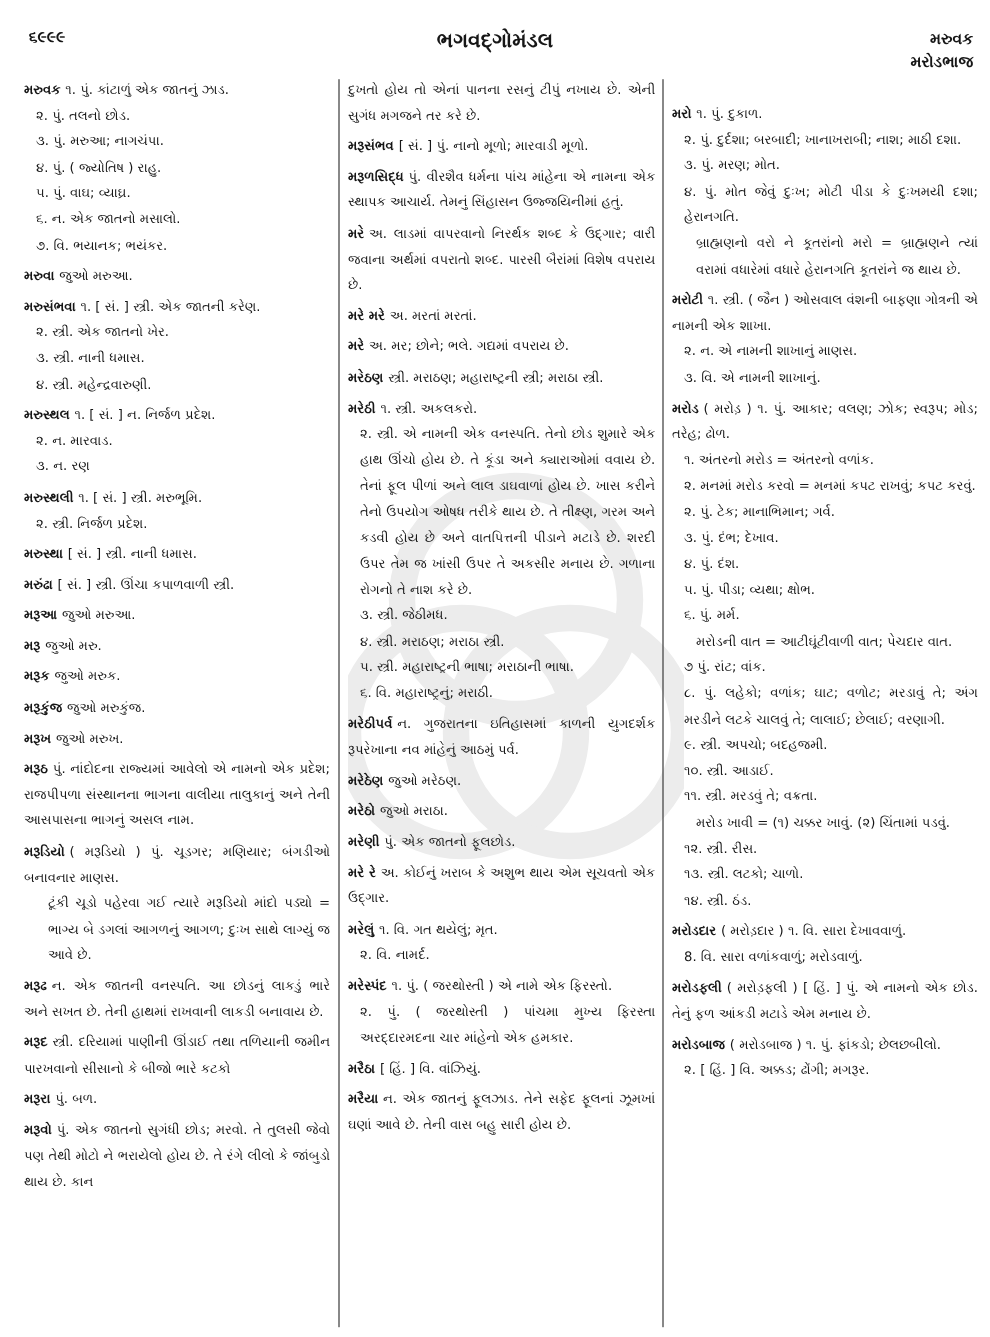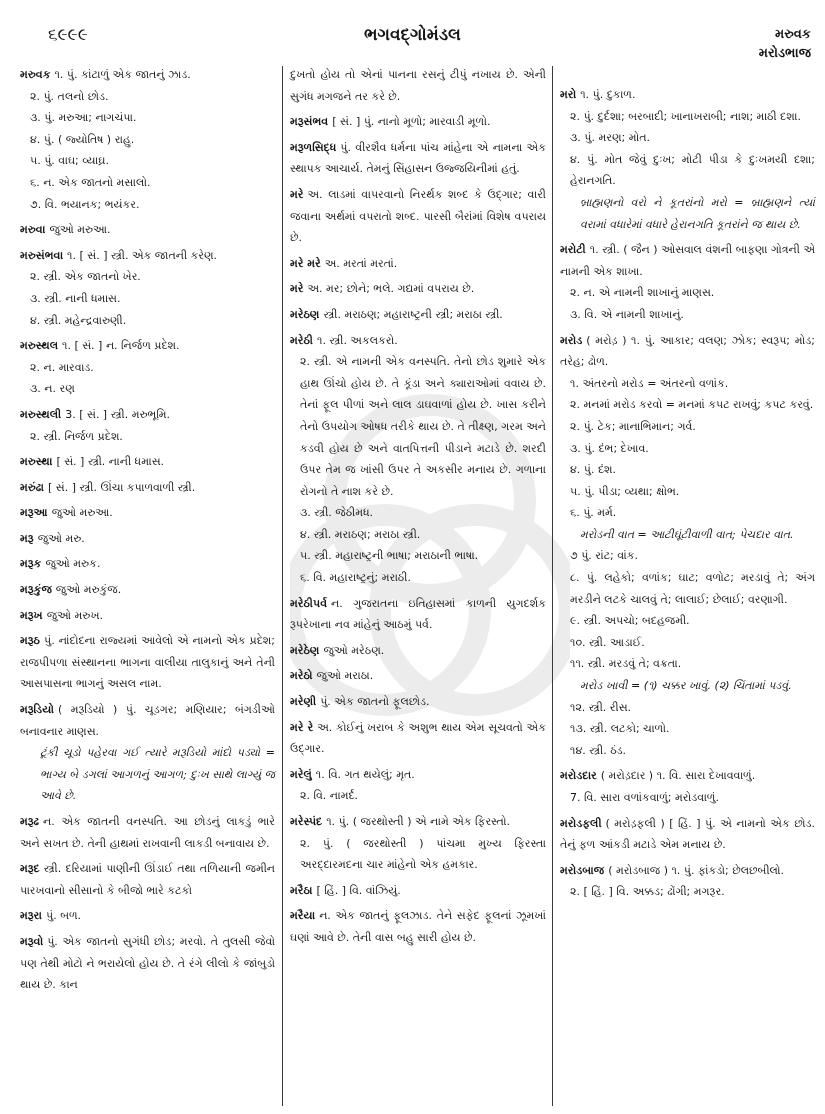--- a/index.html
+++ b/index.html
@@ -7,36 +7,36 @@
     width: 825px; height: 1114px; overflow: hidden; position: relative;
     font-family: "DejaVu Sans", sans-serif; color: #161616;
   }
   .watermark {
     position: absolute; left: 290px; top: 300px; width: 280px; height: 520px;
     pointer-events: none; z-index: 0;
   }
   .header {
     position: absolute; top: 22px; left: 0; width: 825px; height: 40px; z-index: 1;
   }
-  .page-num { position: absolute; left: 24px; top: 2px; font-size: 17px; font-weight: normal; margin-left: 24px; }
+  .page-num { position: absolute; left: 24px; top: 2px; font-size: 13px; font-weight: bold; }
   .running-title { position: absolute; left: 0; width: 825px; top: 2px; text-align: center; font-size: 17px; font-weight: bold; }
   .guide { position: absolute; right: 14px; top: 2px; text-align: right; font-size: 13px; font-weight: bold; line-height: 19px; }
   .columns { position: absolute; top: 64px; left: 0; width: 825px; height: 1050px; z-index: 1; }
   .col { position: absolute; top: 0; font-size: 11px; line-height: 21.6px; }
   .col1 { left: 20px; width: 255px; }
   .col2 { left: 290px; width: 256px; }
   .col3 { left: 560px; width: 255px; margin-top: 20px; }
   .rule { position: absolute; top: 2px; width: 1px; background: #3a3a3a; }
   .rule1 { left: 282px; height: 1040px; }
   .rule2 { left: 552px; height: 1040px; }
   .entry { margin-bottom: 4px; text-align: justify; }
   .entry p { margin: 0; }
   .hw { font-weight: bold; margin-right: 4px; }
   .sense { padding-left: 10px; margin: 0; }
-  .idiom { padding-left: 20px; margin: 0; font-style: italic; }
+  .idiom { padding-left: 20px; margin: 0; }
 </style>
 </head>
 <body>
 
 <svg class="watermark" viewBox="0 0 280 520">
   <g fill="none" stroke="#ececec" stroke-width="22">
     <circle cx="140" cy="200" r="95"></circle>
     <circle cx="95" cy="310" r="95"></circle>
     <circle cx="185" cy="310" r="95"></circle>
   </g>
@@ -72,21 +72,21 @@
         <p class="sense">૨. સ્ત્રી. એક જાતનો ખેર.</p>
         <p class="sense">૩. સ્ત્રી. નાની ધમાસ.</p>
         <p class="sense">૪. સ્ત્રી. મહેન્દ્રવારુણી.</p>
       </div>
       <div class="entry">
         <p><span class="hw">મરુસ્થલ</span><span>૧. [ સં. ] ન. નિર્જળ પ્રદેશ.</span></p>
         <p class="sense">૨. ન. મારવાડ.</p>
         <p class="sense">૩. ન. રણ</p>
       </div>
       <div class="entry">
-        <p><span class="hw">મરુસ્થલી</span><span>3. [ સં. ] સ્ત્રી. મરુભૂમિ.</span></p>
+        <p><span class="hw">મરુસ્થલી</span><span>૧. [ સં. ] સ્ત્રી. મરુભૂમિ.</span></p>
         <p class="sense">૨. સ્ત્રી. નિર્જળ પ્રદેશ.</p>
       </div>
       <div class="entry">
         <p><span class="hw">મરુસ્થા</span><span>[ સં. ] સ્ત્રી. નાની ધમાસ.</span></p>
       </div>
       <div class="entry">
         <p><span class="hw">મરુંઢા</span><span>[ સં. ] સ્ત્રી. ઊંચા કપાળવાળી સ્ત્રી.</span></p>
       </div>
       <div class="entry">
         <p><span class="hw">મરૂઆ</span><span>જુઓ મરુઆ.</span></p>
@@ -211,21 +211,21 @@
         <p class="sense">૯. સ્ત્રી. અપચો; બદહજમી.</p>
         <p class="sense">૧૦. સ્ત્રી. આડાઈ.</p>
         <p class="sense">૧૧. સ્ત્રી. મરડવું તે; વક્રતા.</p>
         <p class="idiom">મરોડ ખાવી = (૧) ચક્કર ખાવું. (૨) ચિંતામાં પડવું.</p>
         <p class="sense">૧૨. સ્ત્રી. રીસ.</p>
         <p class="sense">૧૩. સ્ત્રી. લટકો; ચાળો.</p>
         <p class="sense">૧૪. સ્ત્રી. ઠંડ.</p>
       </div>
       <div class="entry">
         <p><span class="hw">મરોડદાર</span><span>( મરોડ઼દાર ) ૧. વિ. સારા દેખાવવાળું.</span></p>
-        <p class="sense">7. વિ. સારા વળાંકવાળું; મરોડવાળું.</p>
+        <p class="sense">8. વિ. સારા વળાંકવાળું; મરોડવાળું.</p>
       </div>
       <div class="entry">
         <p><span class="hw">મરોડફલી</span><span>( મરોડ઼ફલી ) [ હિં. ] પું. એ નામનો એક છોડ. તેનું ફળ આંકડી મટાડે એમ મનાય છે.</span></p>
       </div>
       <div class="entry">
         <p><span class="hw">મરોડબાજ</span><span>( મરોડબાજ ) ૧. પું. ફાંકડો; છેલછબીલો.</span></p>
         <p class="sense">૨. [ હિં. ] વિ. અક્કડ; ઢોંગી; મગરૂર.</p>
       </div>
     </div>
 </div>

